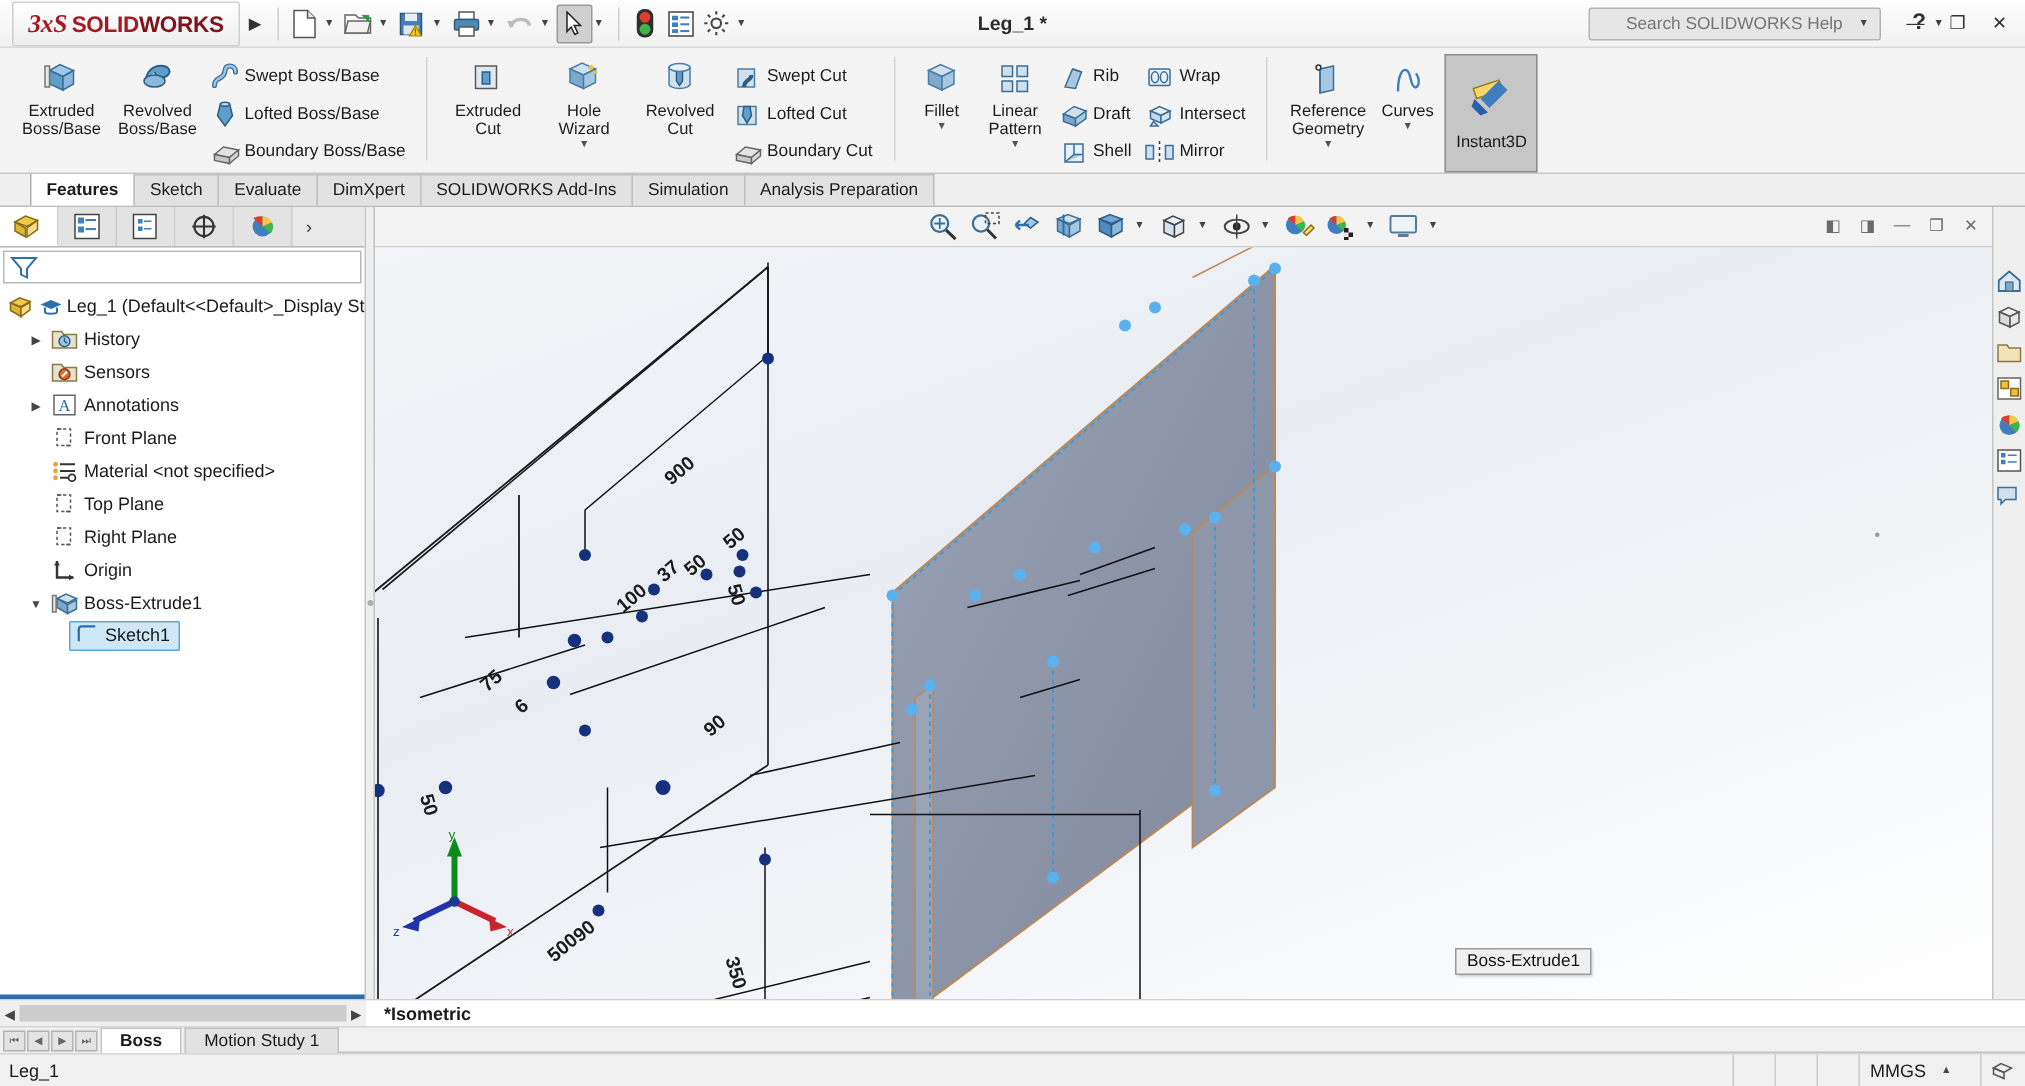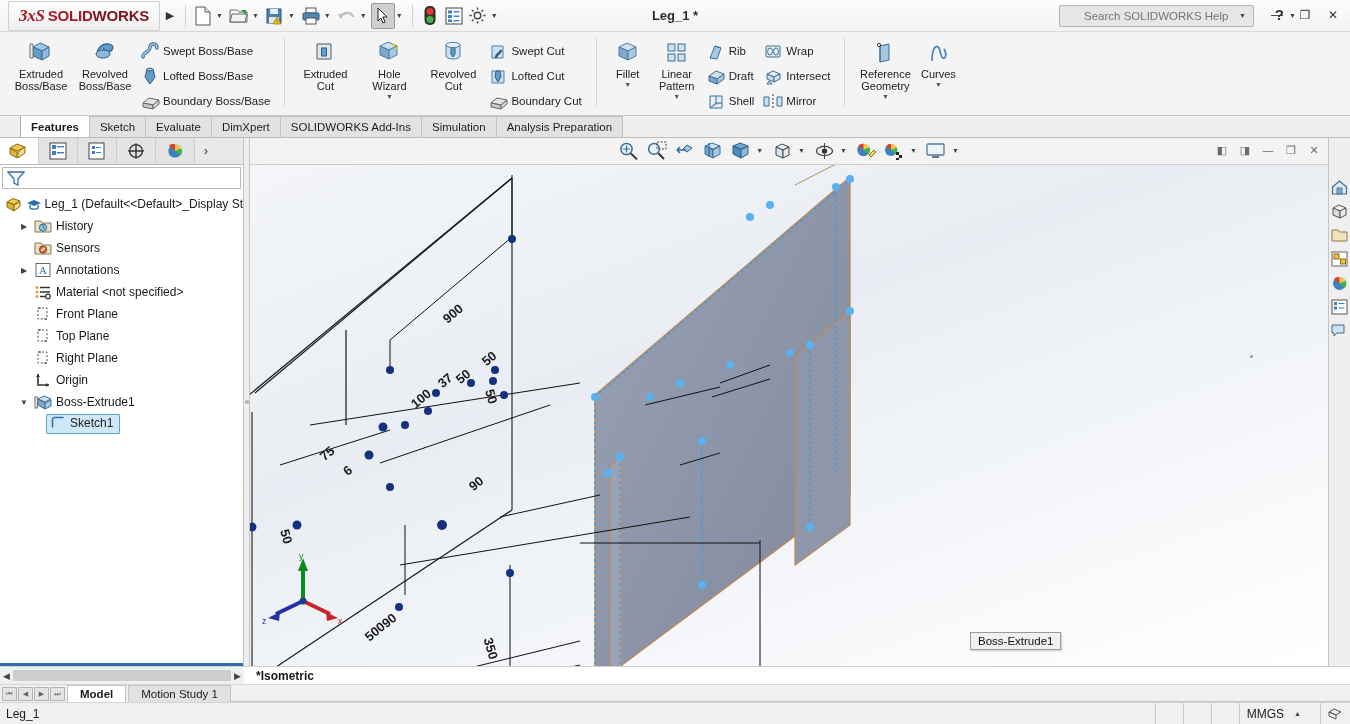--- a/index.html
+++ b/index.html
@@ -530,20 +530,30 @@
       </div>
       <div class="big-btn" style="width:42px">
         <div class="ic">
           <svg width="24" height="24" viewBox="0 0 24 24">
             <path d="M6 20C6 9 9 4 12 6s2 10 5 11 4-5 1-9" stroke="#3f7fbf" stroke-width="1.6" fill="none"></path>
           </svg>
         </div>
         <div class="lbl">Curves</div>
         <div class="dd">▼</div>
       </div>
+      <div class="instant3d">
+        <div>
+          <svg width="34" height="30" viewBox="0 0 34 30">
+            <path d="M6 6l18 0 0 7-18 0z" fill="#f5d76e" stroke="#9c7c10" transform="rotate(-18 15 10)"></path>
+            <path d="M6 16l9 9-5 2-6-6z" fill="#2b5fa8"></path>
+            <path d="M22 4l6 6-12 12-6-6z" fill="#3f7fbf"></path>
+          </svg>
+        </div>
+        <div class="lbl">Instant3D</div>
+      </div>
     </div>
   </div>
 
   <div class="tabbar">
     <div class="tab sel">
         <span>Features</span>
       </div>
     <div class="tab">
         <span>Sketch</span>
       </div>
@@ -659,43 +669,43 @@
 
         <div class="trow" style="padding-left:14px">
           <div class="tw">▶</div>
           <div class="tic">
             <svg width="18" height="16" viewBox="0 0 18 16">
               <rect x="2" y="1.5" width="14" height="13" fill="#fff" stroke="#666"></rect>
               <text x="9" y="12" font-size="11" text-anchor="middle" fill="#2a6fae" font-family="Liberation Serif">A</text>
             </svg>
           </div>
           <div class="tlbl">Annotations</div>
+        </div>
+
+        <div class="trow" style="padding-left:30px">
+          <div class="tic">
+            <svg width="18" height="16" viewBox="0 0 18 16">
+              <path d="M4 2h9v11H4z" fill="none" stroke="#555" stroke-dasharray="2.2 1.8"></path>
+              <path d="M4 2h3M10 13h3" stroke="#555"></path>
+            </svg>
+          </div>
+          <div class="tlbl">Front Plane</div>
         </div>
 
         <div class="trow" style="padding-left:30px">
           <div class="tic">
             <svg width="18" height="16" viewBox="0 0 18 16">
               <circle cx="3" cy="3.5" r="1.6" fill="#e8a33d"></circle>
               <circle cx="3" cy="8" r="1.6" fill="#e8a33d"></circle>
               <circle cx="3" cy="12.5" r="1.6" fill="#e8a33d"></circle>
               <path d="M6 3.5h10M6 8h10M6 12.5h6" stroke="#333" stroke-width="1.3"></path>
               <circle cx="14" cy="12.5" r="2.3" fill="none" stroke="#333" stroke-width="1.2"></circle>
             </svg>
           </div>
           <div class="tlbl">Material &lt;not specified&gt;</div>
-        </div>
-
-        <div class="trow" style="padding-left:30px">
-          <div class="tic">
-            <svg width="18" height="16" viewBox="0 0 18 16">
-              <path d="M4 2h9v11H4z" fill="none" stroke="#555" stroke-dasharray="2.2 1.8"></path>
-              <path d="M4 2h3M10 13h3" stroke="#555"></path>
-            </svg>
-          </div>
-          <div class="tlbl">Front Plane</div>
         </div>
         <div class="trow" style="padding-left:30px">
           <div class="tic">
             <svg width="18" height="16" viewBox="0 0 18 16">
               <path d="M4 2h9v11H4z" fill="none" stroke="#555" stroke-dasharray="2.2 1.8"></path>
               <path d="M4 2h3M10 13h3" stroke="#555"></path>
             </svg>
           </div>
           <div class="tlbl">Top Plane</div>
         </div>
@@ -1058,21 +1068,21 @@
   </div>
 
   <div class="tabstrip">
     <div class="navbtns">
       <div class="navbtn">⏮</div>
       <div class="navbtn">◀</div>
       <div class="navbtn">▶</div>
       <div class="navbtn">⏭</div>
     </div>
     <div class="stab sel">
-        <span>Model</span>
+        <span>Boss</span>
       </div>
     <div class="stab">
         <span>Motion Study 1</span>
       </div>
     <div class="stab-fill"></div>
   </div>
 
   <div class="statusbar">
     <span>Leg_1</span>
     <div class="sb-right">

